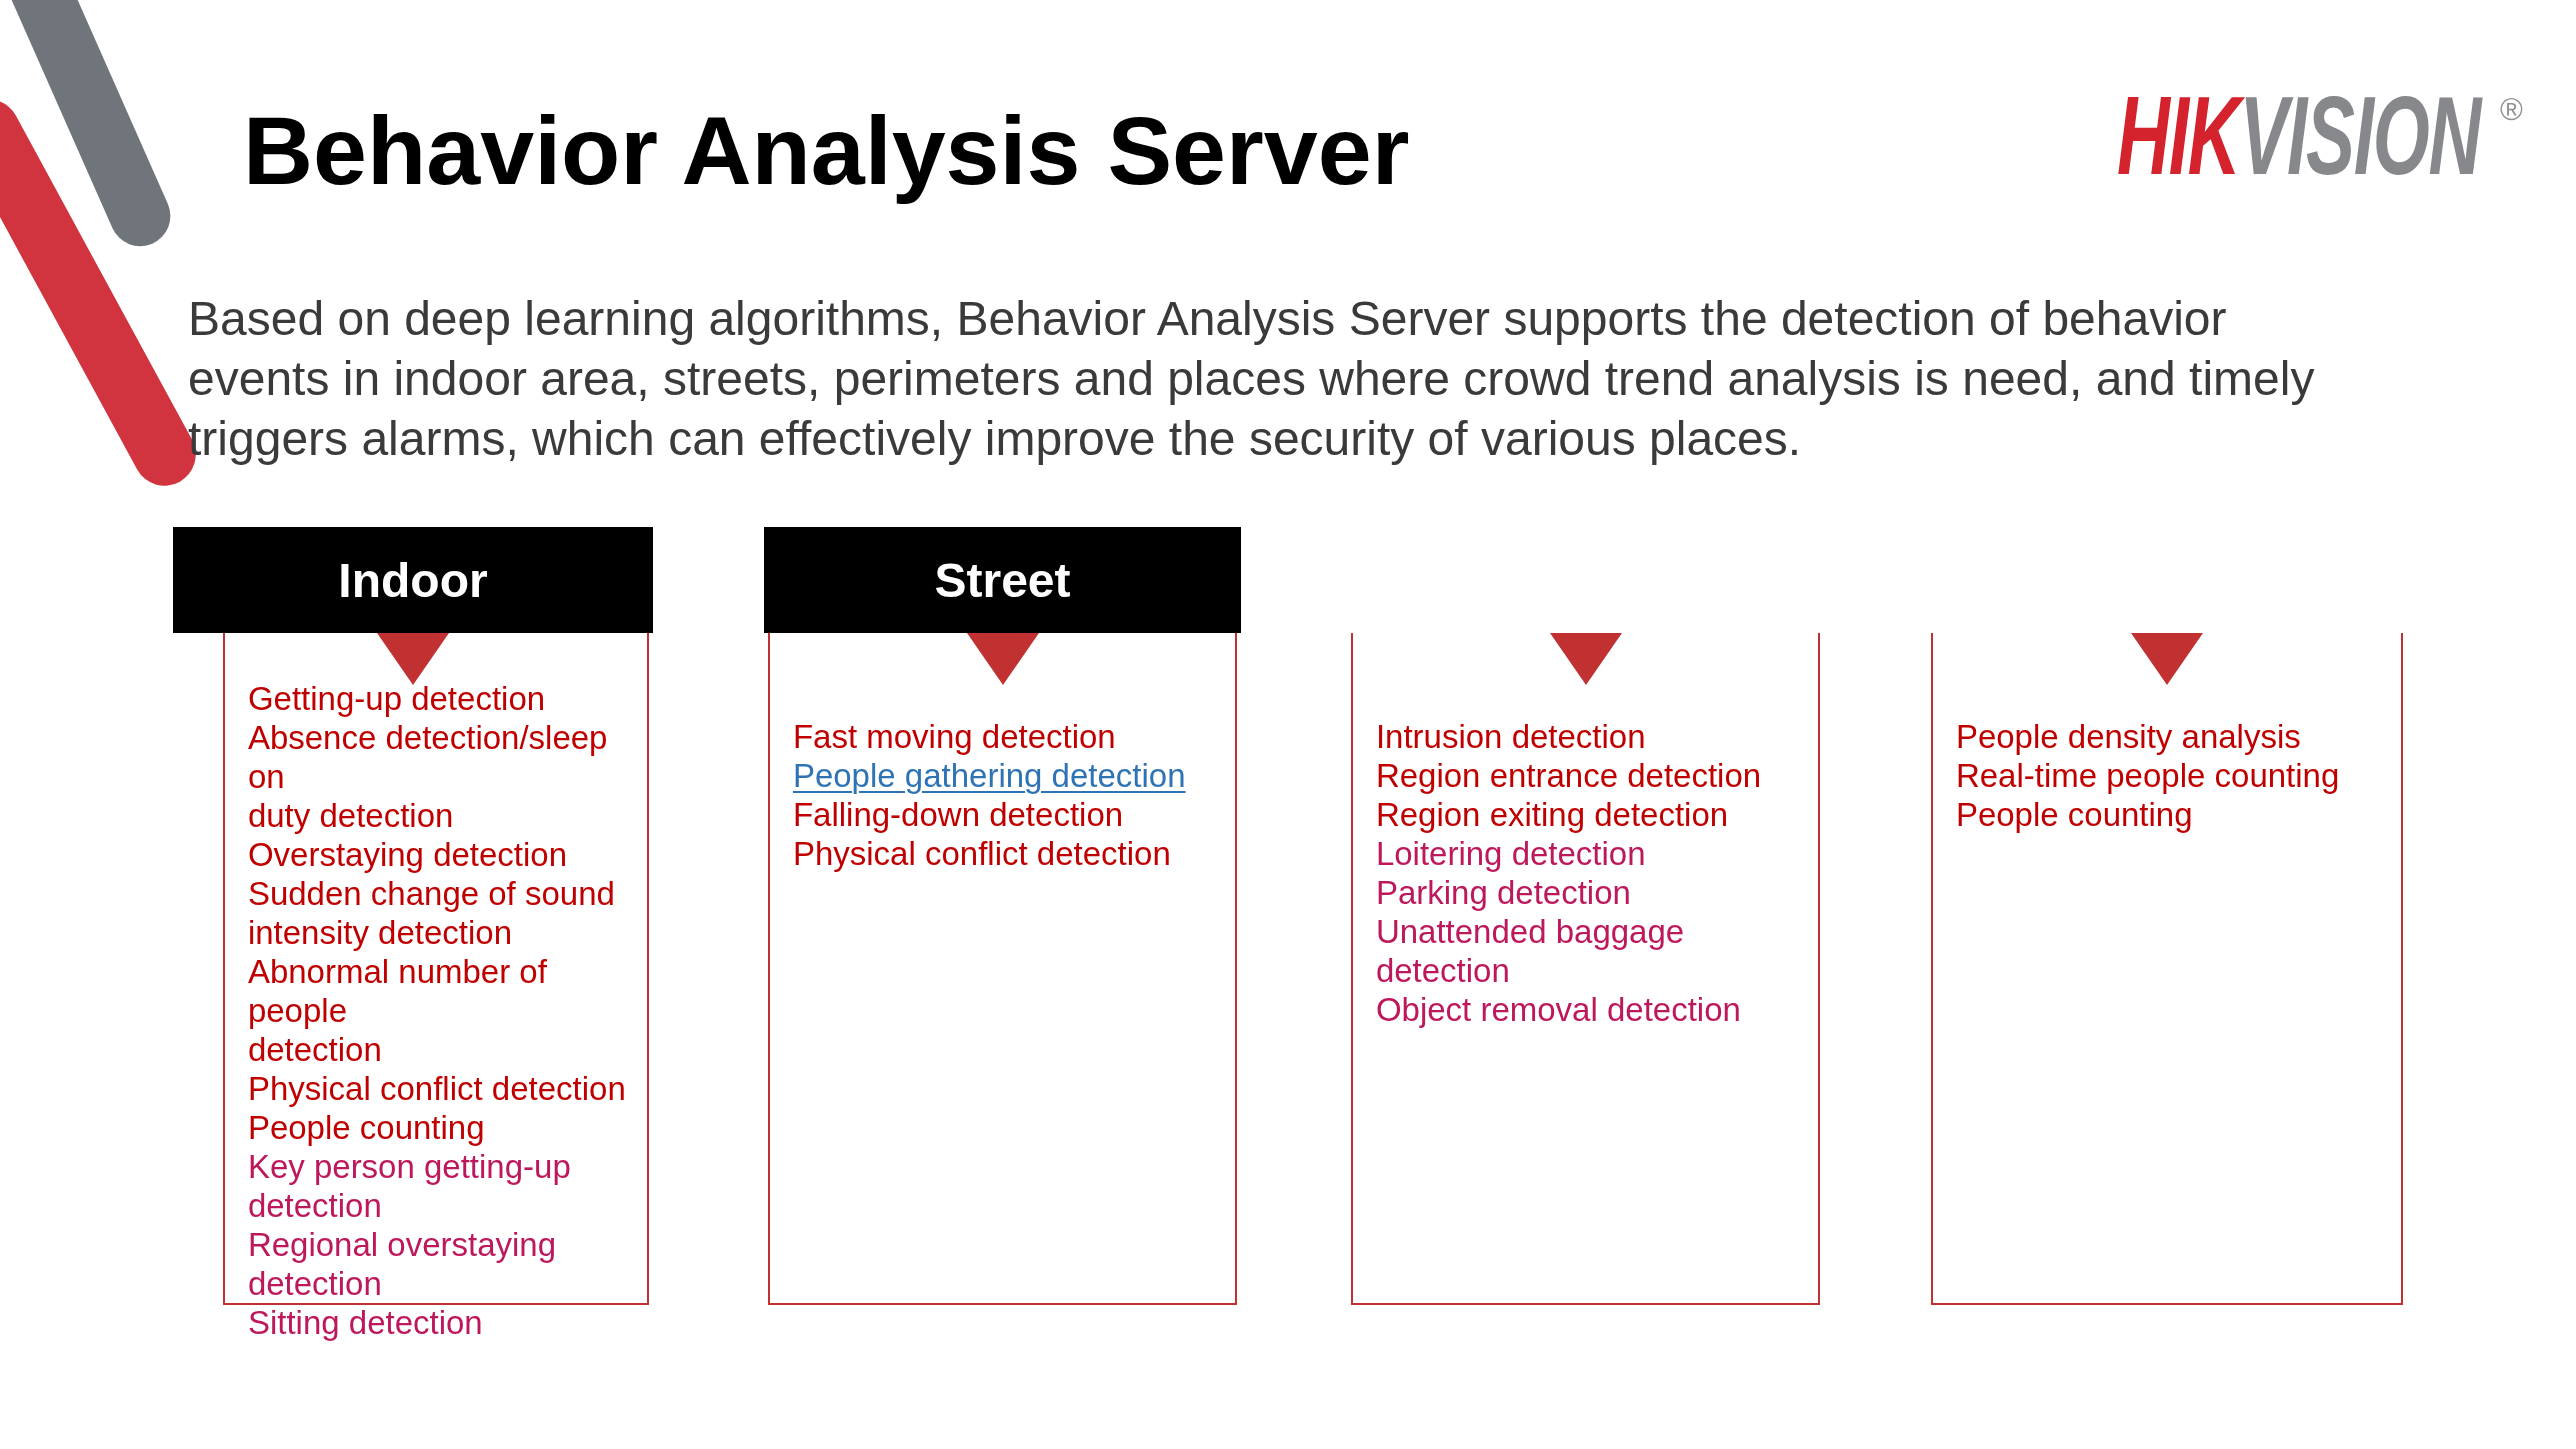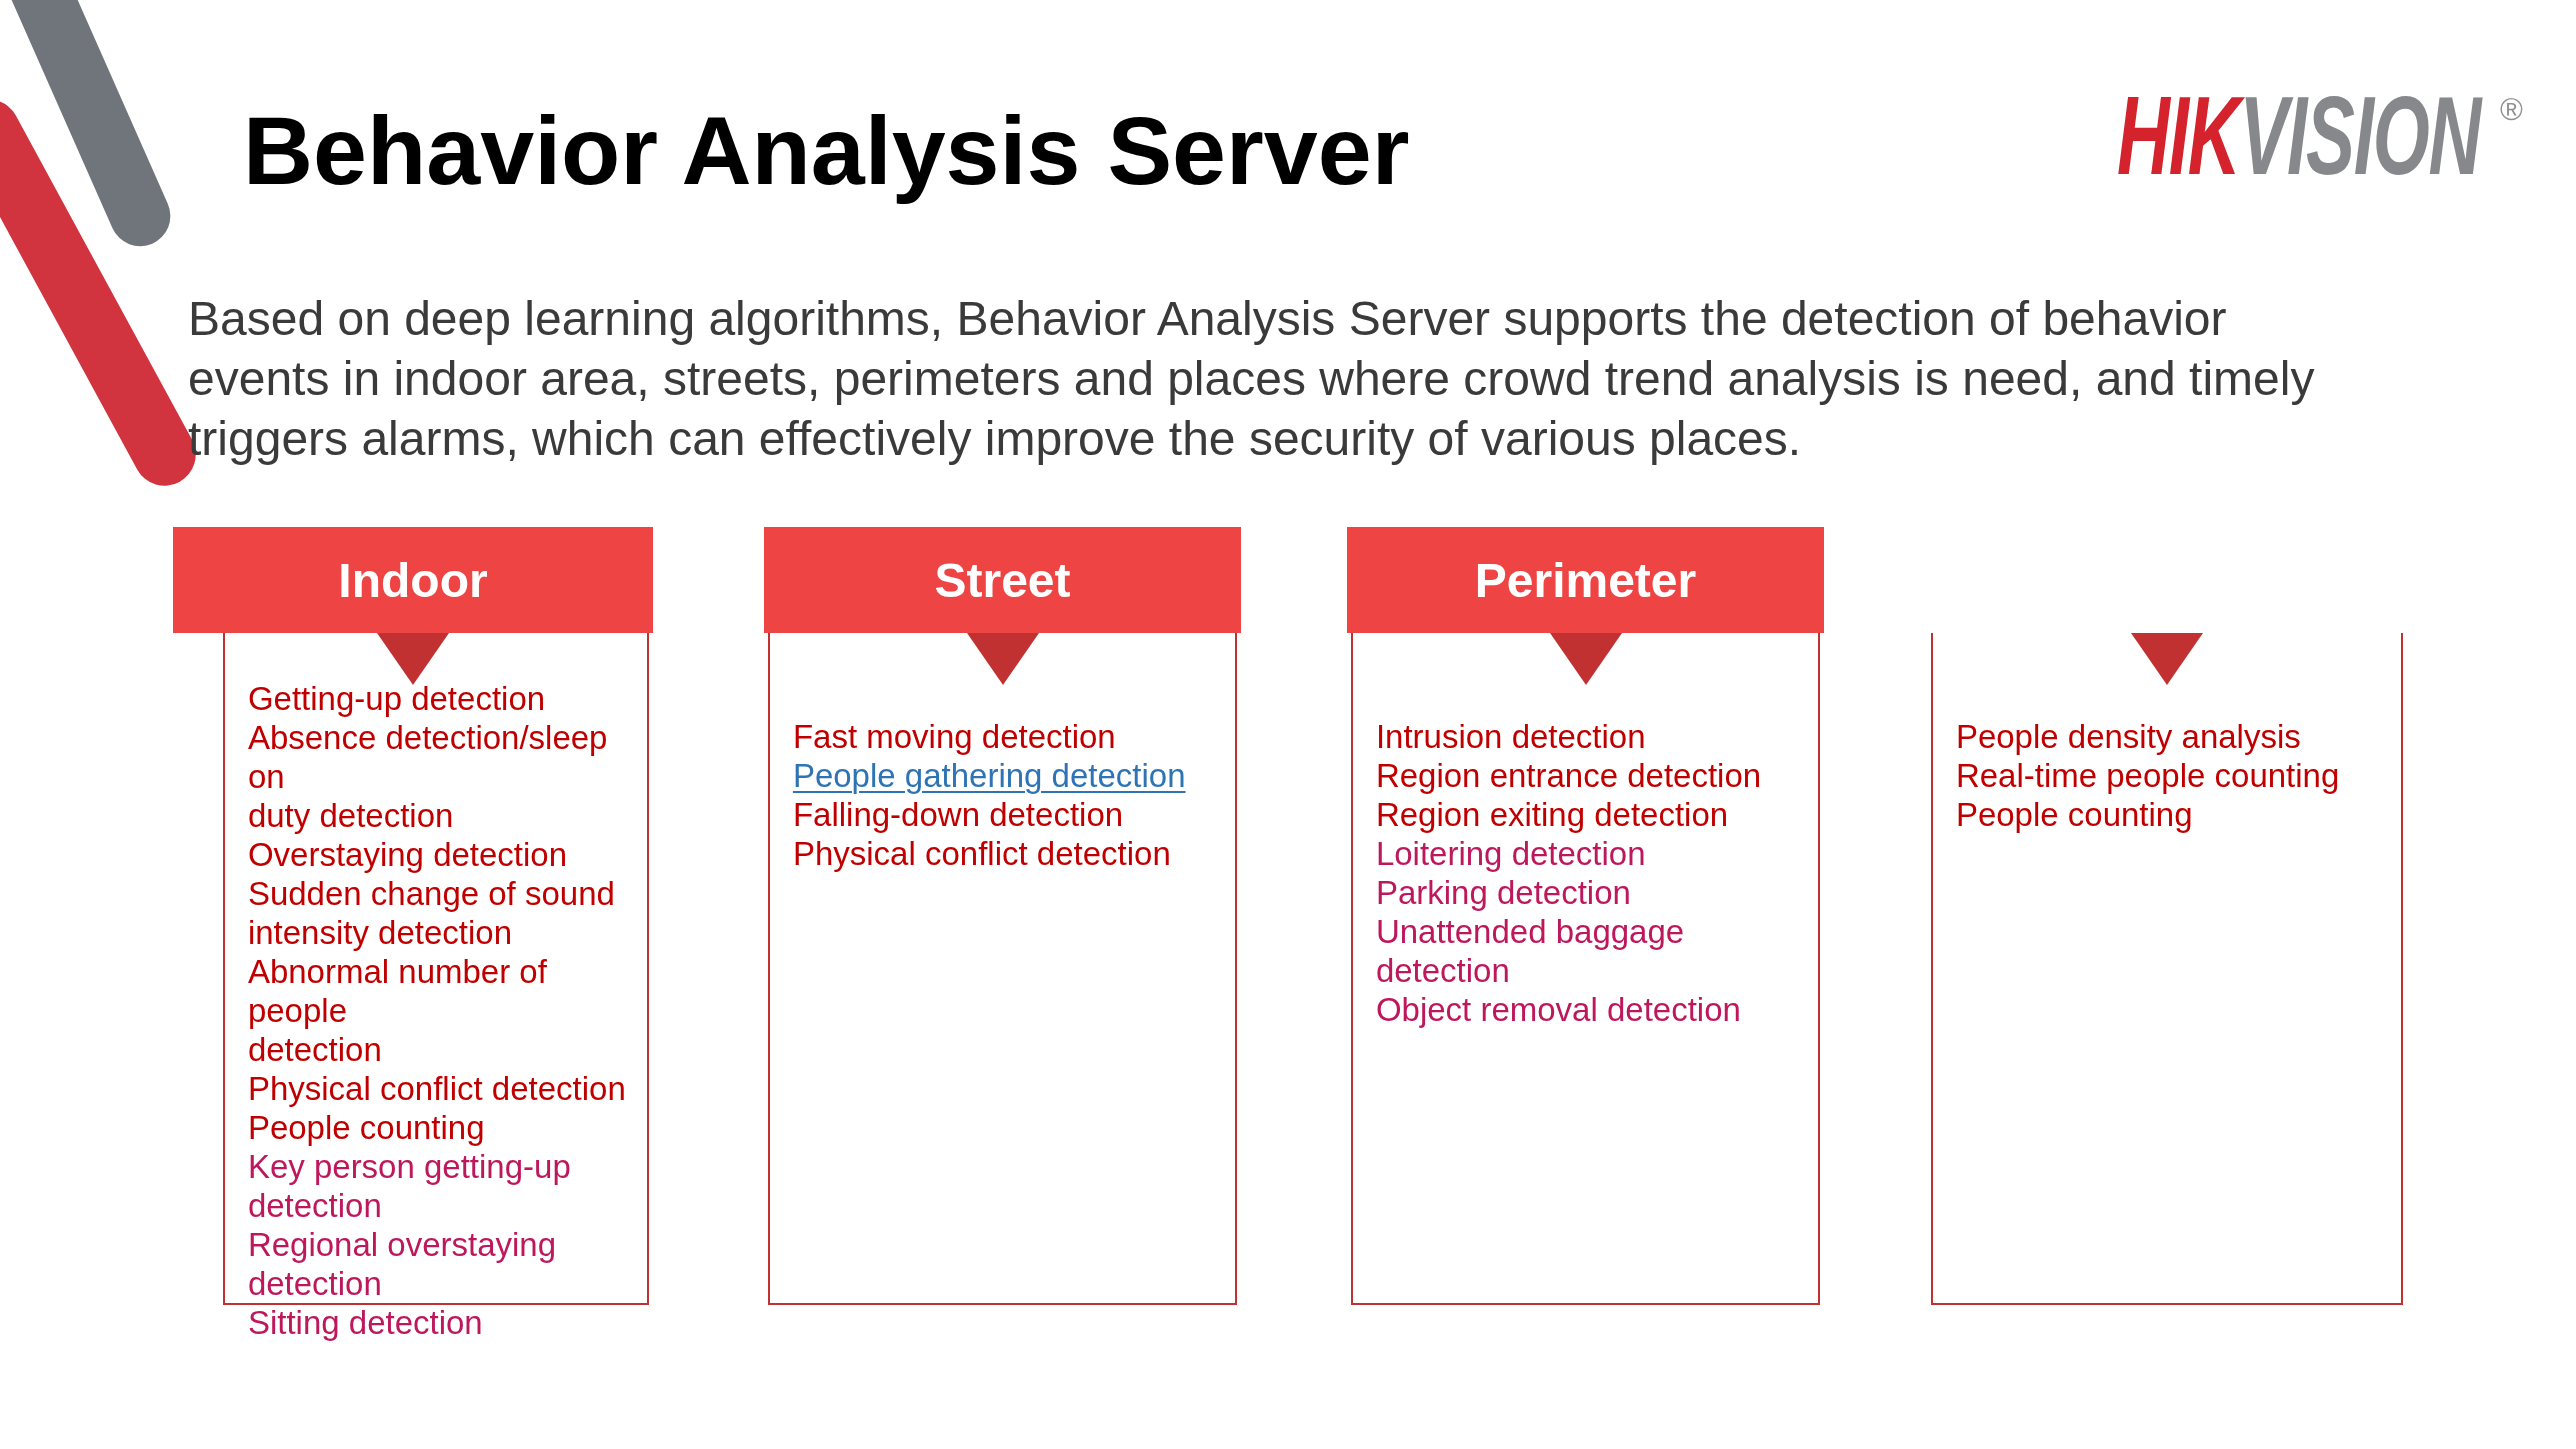--- a/index.html
+++ b/index.html
@@ -43,21 +43,21 @@
 
   
   .card{position:absolute;top:527px;height:778px;}
   .card:nth-child(1){left:173px;width:480px;}
   .card:nth-child(2){left:764px;width:477px;}
   .card:nth-child(3){left:1347px;width:477px;}
   .card:nth-child(4){left:1927px;width:480px;}
 
   .card-header{
     position:absolute;left:0;top:0;right:0;height:106px;
-    background:#ef4444;
+    background:#000000;
     display:flex;align-items:center;justify-content:center;
     color:#ffffff;font-weight:bold;font-size:48px;
   }
   .card-arrow{
     position:absolute;top:106px;left:50%;margin-left:-36px;
     width:0;height:0;
     border-left:36px solid transparent;
     border-right:36px solid transparent;
     border-top:52px solid #C23132;
   }
@@ -150,23 +150,20 @@
       <div class="card-body">
           <div class="item red">Intrusion detection</div>
           <div class="item red">Region entrance detection</div>
           <div class="item red">Region exiting detection</div>
           <div class="item gray">Loitering detection</div>
           <div class="item gray">Parking detection</div>
           <div class="item gray">Unattended baggage
 detection</div>
           <div class="item gray">Object removal detection</div>
         </div>
-      <div class="card-header">
-        <span class="card-title">Perimeter</span>
-      </div>
       <div class="card-arrow"></div>
     </div>
 
     <div class="card">
       <div class="card-body">
           <div class="item red">People density analysis</div>
           <div class="item red">Real-time people counting</div>
           <div class="item red">People counting</div>
         </div>
       <div class="card-arrow"></div>

